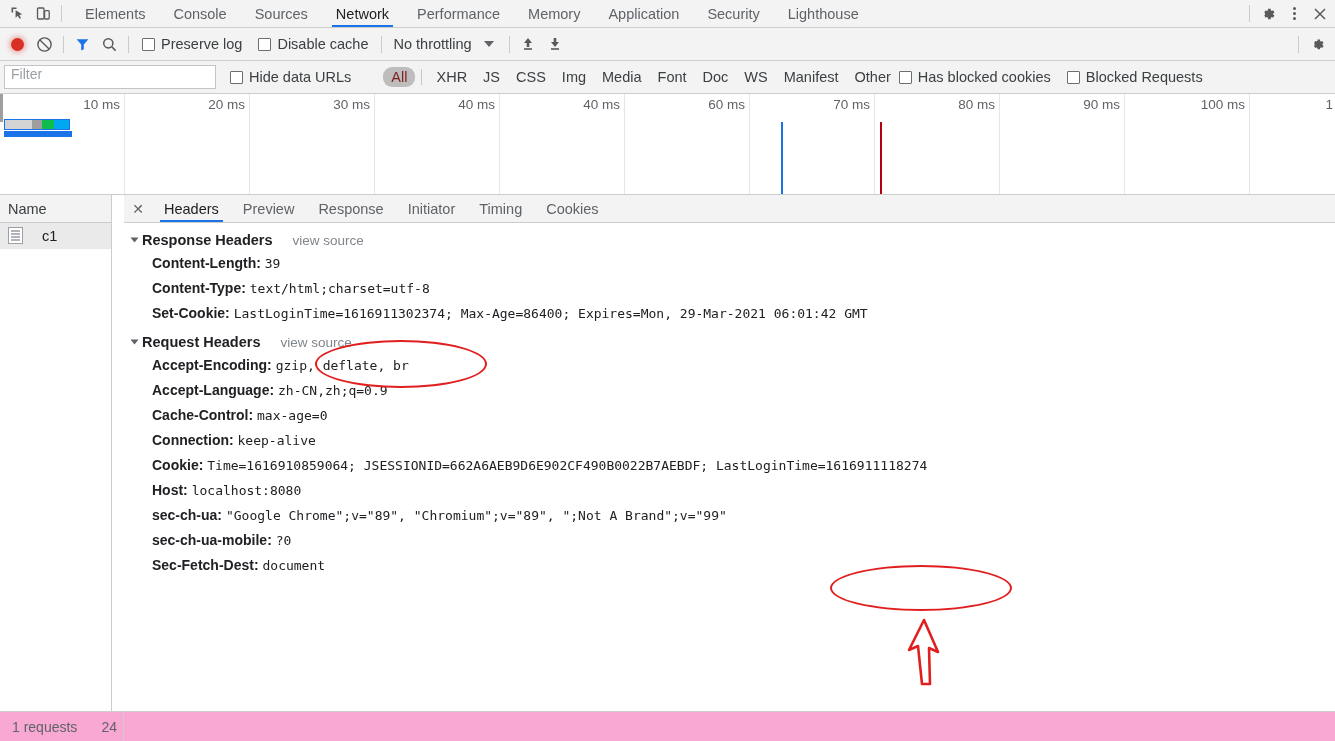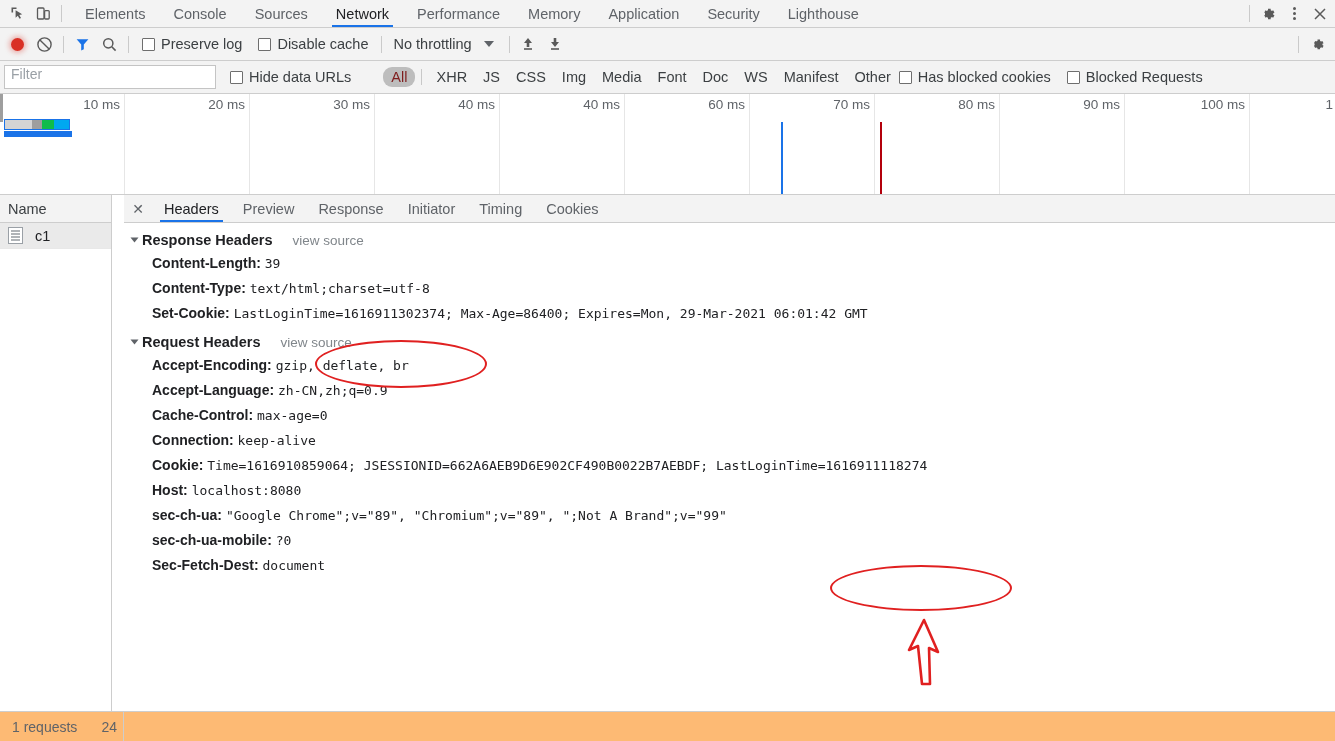--- a/index.html
+++ b/index.html
@@ -135,21 +135,21 @@
   .leftpanel {
     position: absolute; top: 195px; left: 0; width: 112px; bottom: 30px;
     background: #ffffff; border-right: 1px solid #cdcdcd;
   }
   .lp-header {
     height: 28px; display: flex; align-items: center;
     padding-left: 8px; font-size: 14.5px; color: #3c4043;
     background: #f3f3f3; border-bottom: 1px solid #cdcdcd;
   }
   .lp-row {
-    height: 26px; display: flex; align-items: center; gap: 12px;
+    height: 26px; display: flex; align-items: center; gap: 19px;
     padding-left: 8px; background: #eaeaea; font-size: 14.5px; color: #202124;
     border-bottom: 1px solid #e8e8e8;
   }
   .doc-icon {
     width: 15px; height: 17px; border: 1px solid #9aa0a6; background: #fff;
     flex: none; display: flex; flex-direction: column;
     justify-content: center; gap: 1.5px; padding: 2px;
   }
   .doc-icon i { display: block; height: 1.5px; background: #b0b4b8; }
 
@@ -212,21 +212,21 @@
   .anno-text {
     position: absolute; color: #ef2929; font-size: 17px; white-space: nowrap;
   }
   .watermark {
     position: absolute; color: #d8d8d8; font-size: 15px; white-space: nowrap;
   }
 
   
   .statusbar {
     position: absolute; left: 0; bottom: 0; width: 1335px; height: 30px;
-    background: #fdba74; border-top: 1px solid #cdcdcd;
+    background: #f9a8d4; border-top: 1px solid #cdcdcd;
     display: flex; align-items: center; font-size: 14px; color: #5f6368;
   }
   .sb-item { padding: 0 12px; white-space: nowrap; }
   .sb-sep { width: 1px; height: 15px; background: #c8c8c8; }
   .sb-clip {
     width: 124px; height: 30px; overflow: hidden; display: flex;
     align-items: center; border-right: 1px solid #cdcdcd;
   }
 </style>
 </head>

